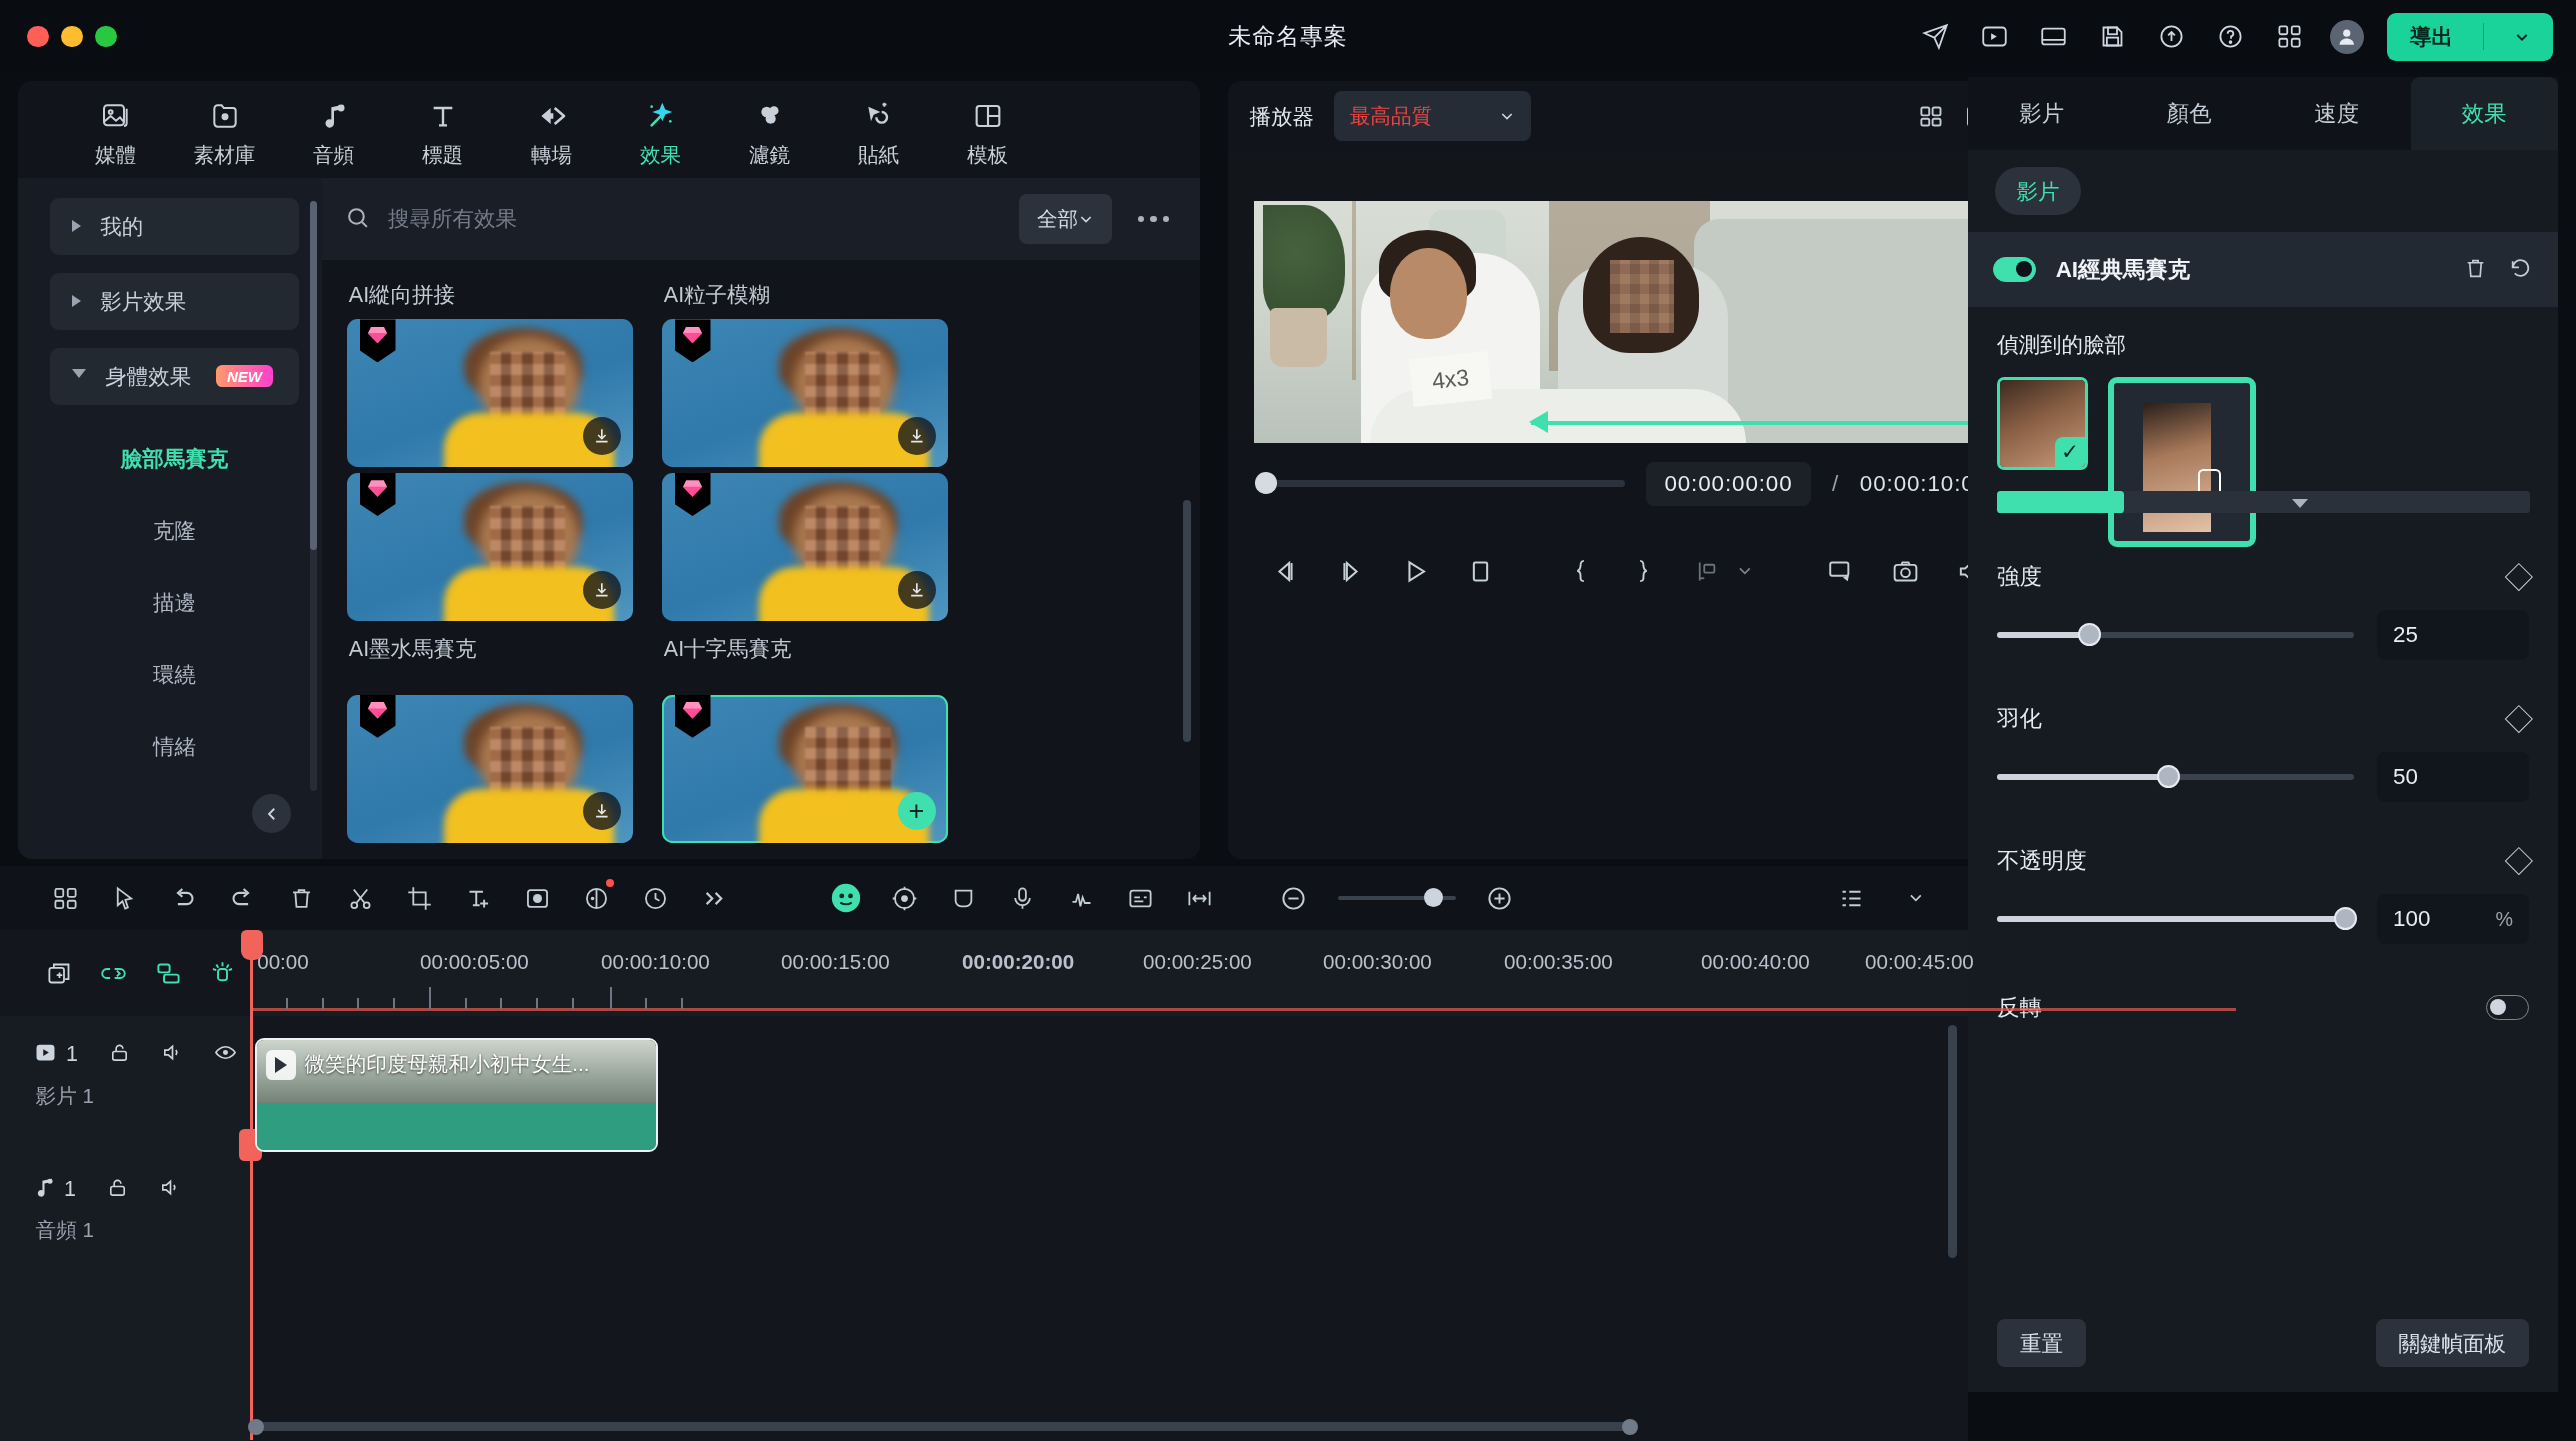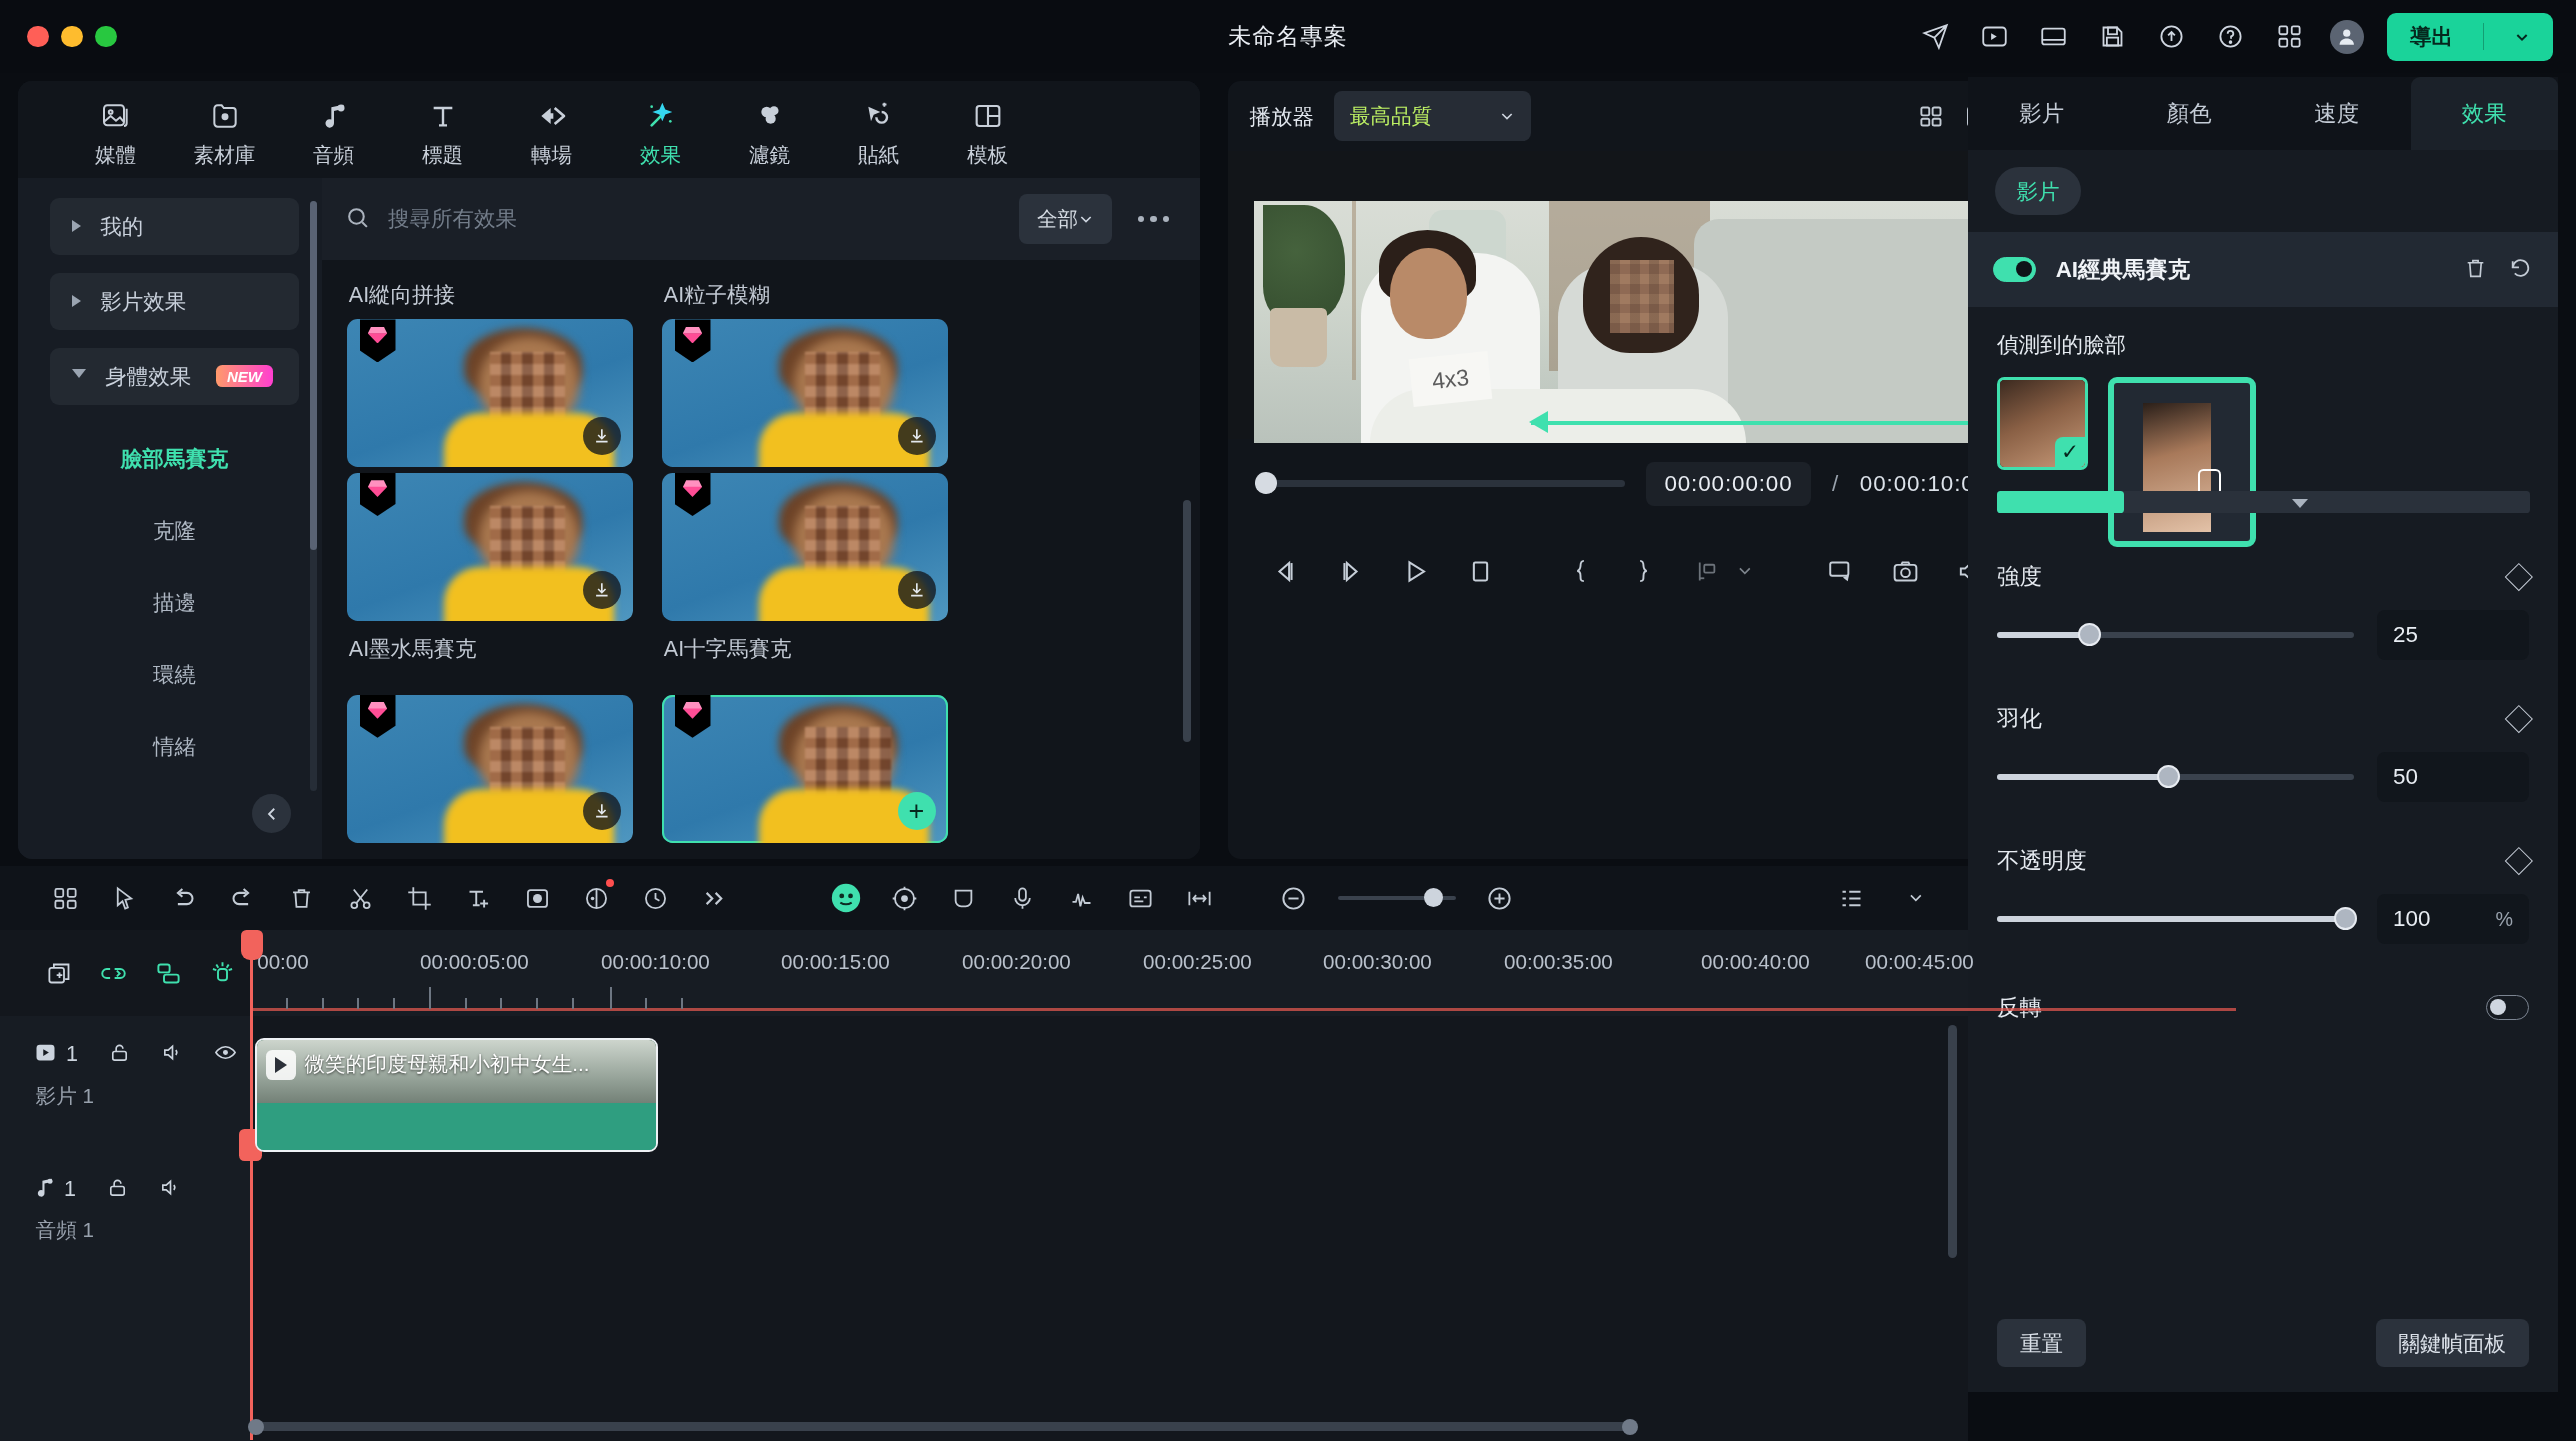--- a/index.html
+++ b/index.html
@@ -84,21 +84,21 @@
     background:rgba(18,22,28,.78); display:flex; align-items:center; justify-content:center; color:#e3e8ee; cursor:pointer;}
   .addbtn{ position:absolute; right:12.5px; bottom:12.5px; width:38px;height:38px;border-radius:50%;
     background:#3fe0ae; display:flex;align-items:center;justify-content:center;color:#06281e;font-size:27px;line-height:0;cursor:pointer;}
   .grid-scroll{ position:absolute; right:9px; top:322px; width:8px; height:242px; background:#39414c; border-radius:4.5px;}
 
   
   .player{ position:absolute; left:1228px; top:81px; width:787px; height:778px; background:#11151b; border-radius:12.5px;}
   .pl-head{ height:70px; display:flex; align-items:center; padding:0 21.5px; gap:19.7px;}
   .pl-head .ttl{ font-size:21.5px; color:#e2e7ee;}
   .qsel{ height:50px; width:197px; background:#262c35; border-radius:8px; display:flex; align-items:center;
-    justify-content:space-between; padding:0 16px; font-size:20.6px; color:#bef264; cursor:pointer;}
+    justify-content:space-between; padding:0 16px; font-size:20.6px; color:#ef4444; cursor:pointer;}
   .pl-head .spacer{ flex:1;}
   .pl-ico{ color:#c2cad4; cursor:pointer; display:flex; align-items:center;}
   .stage{ position:relative; width:787px; height:288px; background:#121519; }
   .video{ position:absolute; left:0; top:50px; width:735px; height:242px; left:26px;
     background:linear-gradient(180deg,#d9ddd6 0%,#cfd6cd 40%,#b9c2bb 100%); overflow:hidden;}
   .v-plant{ position:absolute; left:9px; top:3.6px; width:82px; height:116px; background:radial-gradient(circle at 40% 40%, #3e5c35, #2c4526); border-radius:0 50% 40% 30%; opacity:.95;}
   .v-pot{ position:absolute; left:16px; top:107px; width:57px;height:59px; background:#c9bba6; border-radius:5.4px 5.4px 12.5px 12.5px;}
   .v-jug{ position:absolute; left:175px; top:9px; width:77px; height:86px; background:#cdd7cf; border-radius:14.3px 14.3px 19.7px 19.7px;}
   .v-sofa{ position:absolute; right:0; top:18px; width:295px; height:224px; background:#c4cac4; border-radius:25px 0 0 0;}
   .v-wall{ position:absolute; left:295px; top:0; width:161px; height:170px; background:#8a6f55; opacity:.45;}
@@ -1009,21 +1009,21 @@
               <rect x="8" y="8" width="8" height="10" rx="2.5"></rect>
               <path d="M12 2v3.5M6.5 4l1.8 2.8M17.5 4l-1.8 2.8M3.5 8l3 1M20.5 8l-3 1"></path>
             </svg>
           </span>
       </div>
       <div class="ruler">
         <span class="rl-lbl" style="left:7.2px;">00:00</span>
         <span class="rl-lbl" style="left:170px;">00:00:05:00</span>
         <span class="rl-lbl" style="left:351px;">00:00:10:00</span>
         <span class="rl-lbl" style="left:531px;">00:00:15:00</span>
-        <span class="rl-lbl" style="left:712px;">00:00:20:00</span>
+        <span class="rl-lbl" style="left:712px;font-weight:bold;">00:00:20:00</span>
         <span class="rl-lbl" style="left:893px;">00:00:25:00</span>
         <span class="rl-lbl" style="left:1073px;">00:00:30:00</span>
         <span class="rl-lbl" style="left:1254px;">00:00:35:00</span>
         <span class="rl-lbl" style="left:1451px;">00:00:40:00</span>
         <span class="rl-lbl" style="left:1615px;">00:00:45:00</span>
         <span class="ruler-line"></span>
         <span class="tick" style="left:36px;height:10.7px"></span>
           <span class="tick" style="left:72px;height:10.7px"></span>
         <span class="tick" style="left:107px;height:10.7px"></span>
           <span class="tick" style="left:143px;height:10.7px"></span>

